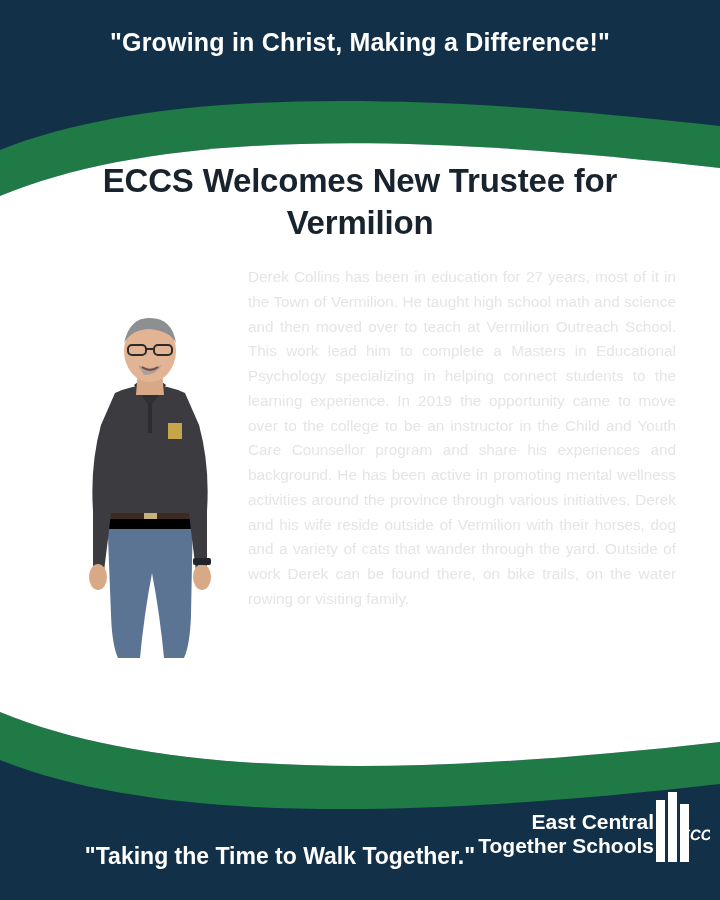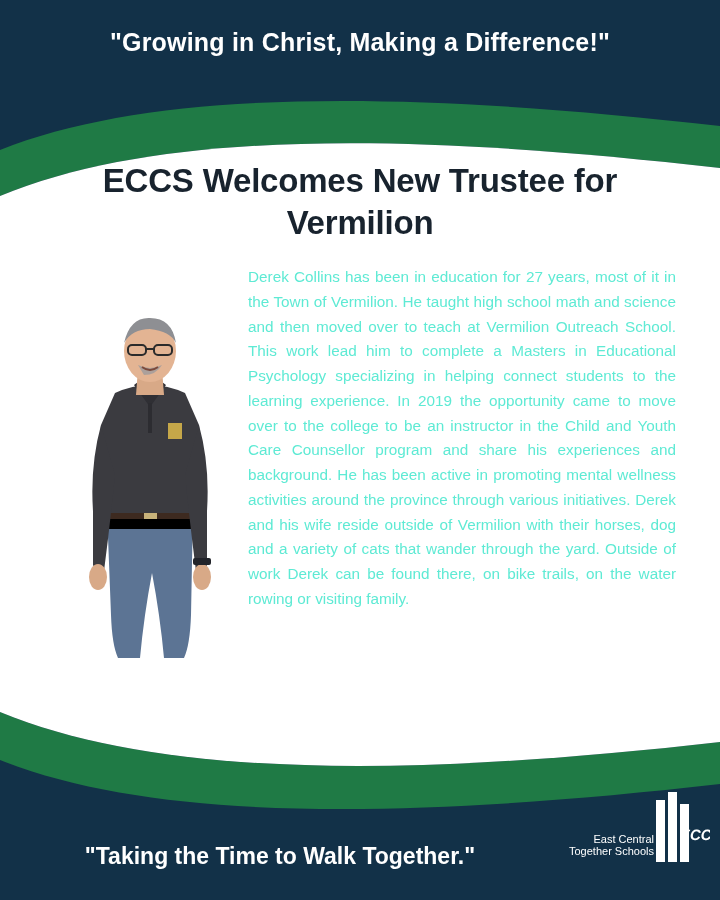--- a/index.html
+++ b/index.html
@@ -70,42 +70,42 @@
     font-size: 33px;
     font-weight: bold;
     line-height: 1.28;
     letter-spacing: -0.2px;
   }
   .body-text {
     position: absolute;
     top: 115px;
     left: 248px;
     width: 428px;
-    color: #5eead4;
+    color: #e5e5e5;
     font-size: 15.3px;
     line-height: 1.62;
     text-align: justify;
   }
 
   
   .photo {
     position: absolute;
     left: 60px;
     top: 165px;
     width: 180px;
     height: 345px;
   }
   .logo-text {
     position: absolute;
     right: 66px;
     bottom: 42px;
     text-align: right;
     line-height: 1.15;
-    font-size: 11px;
-    font-weight: normal;
+    font-size: 21px;
+    font-weight: bold;
     color: #ffffff;
   }
   .logo-mark {
     position: absolute;
     right: 10px;
     bottom: 34px;
     width: 58px;
     height: 76px;
   }
 </style>

